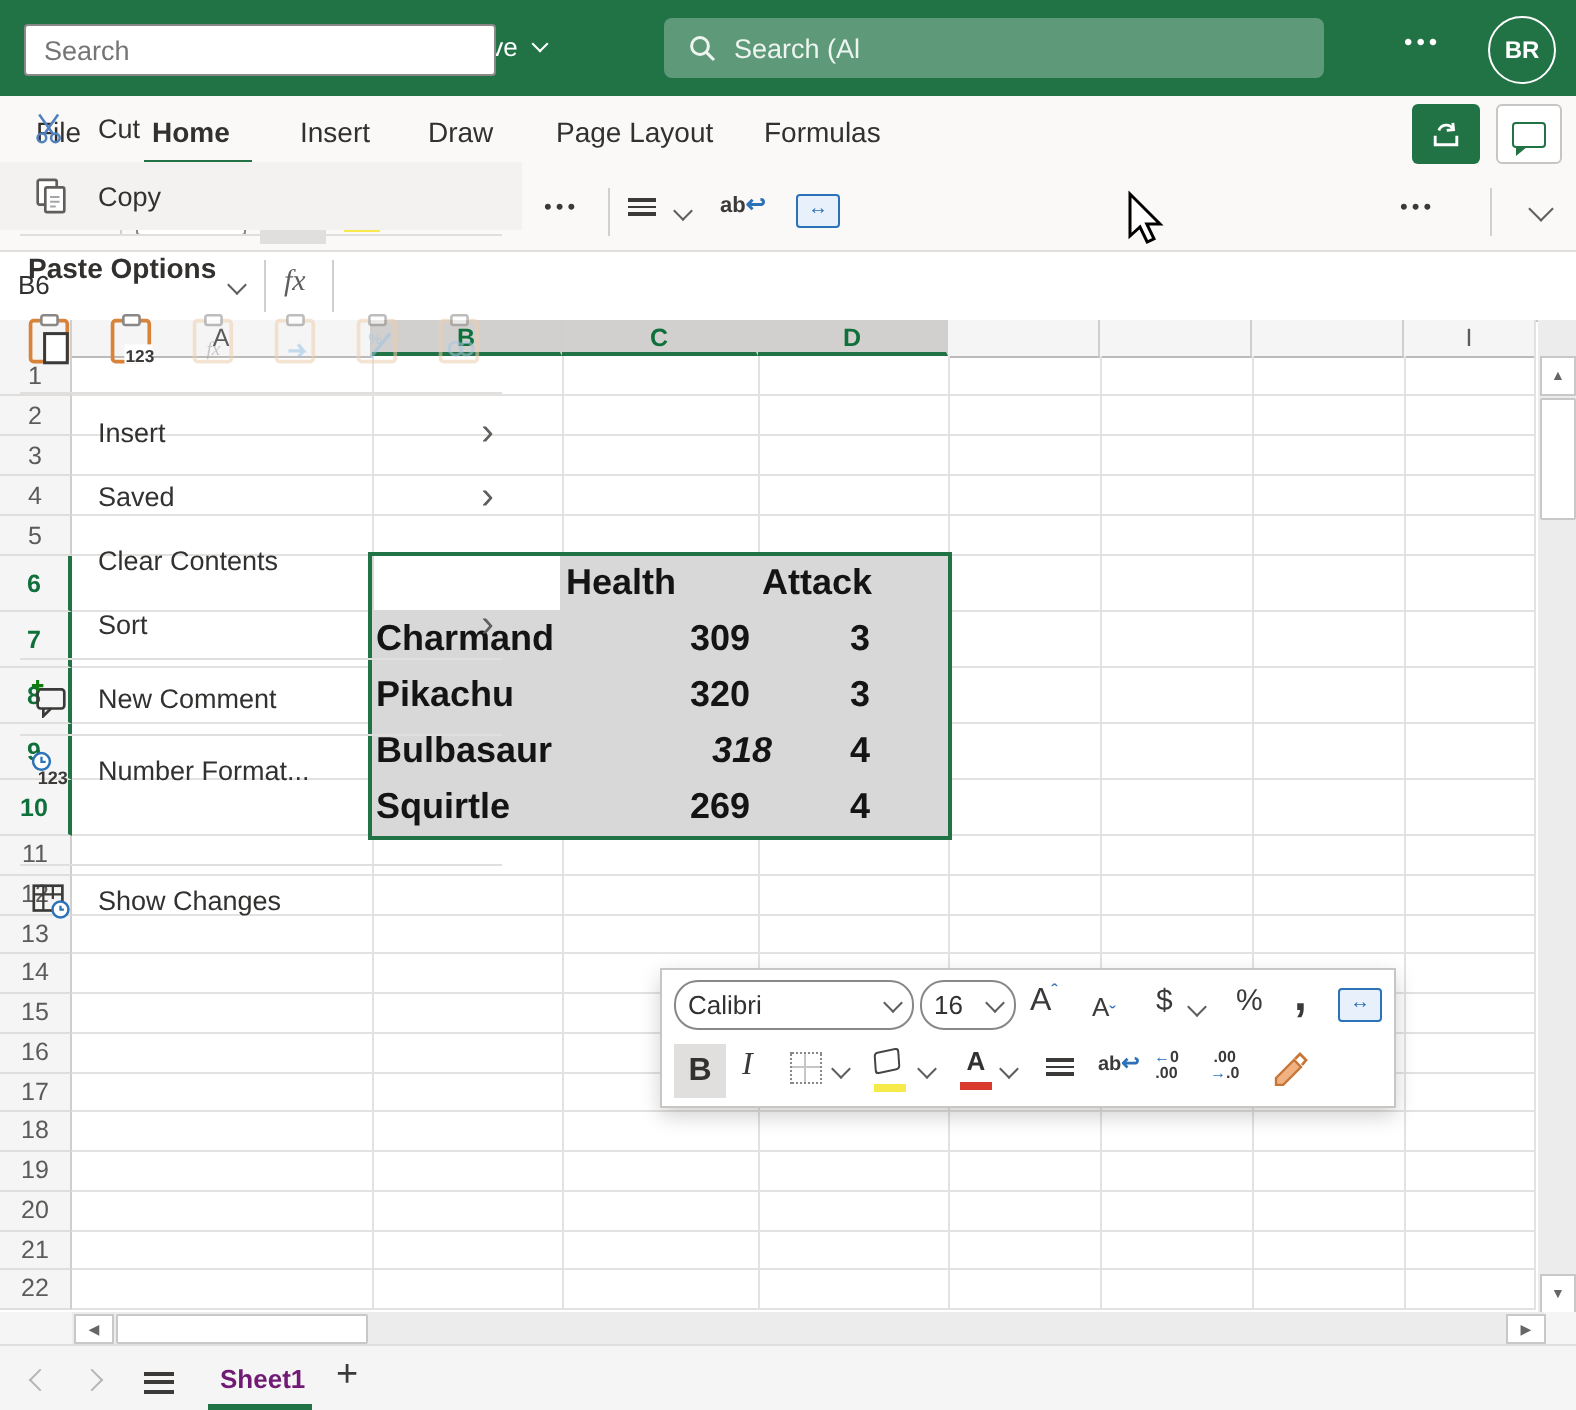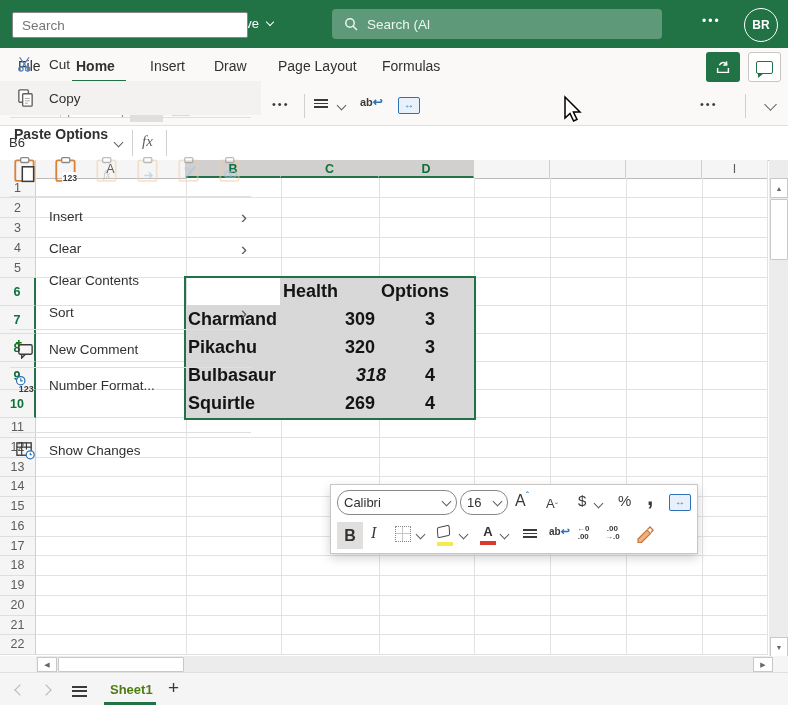--- a/index.html
+++ b/index.html
@@ -221,21 +221,21 @@
       <div class="gl" style="left:281px;top:18px;width:1px;height:477px;"></div>
       <div class="gl" style="left:379px;top:18px;width:1px;height:477px;"></div>
       <div class="gl" style="left:474px;top:18px;width:1px;height:477px;"></div>
       <div class="gl" style="left:550px;top:18px;width:1px;height:477px;"></div>
       <div class="gl" style="left:626px;top:18px;width:1px;height:477px;"></div>
       <div class="gl" style="left:702px;top:18px;width:1px;height:477px;"></div>
       <div class="gl" style="left:767px;top:0;width:1px;height:495px;"></div>
       <div style="position:absolute;left:186px;top:118px;width:288px;height:140px;background:#d8d8d8;"></div>
       <div style="position:absolute;left:187px;top:118px;width:93px;height:27px;background:#fff;"></div>
       <div class="cell" style="left:283px;top:118px;width:92px;height:28px;line-height:26px;">Health</div>
-      <div class="cell" style="left:381px;top:118px;width:89px;height:28px;line-height:26px;">Options</div>
+      <div class="cell" style="left:381px;top:118px;width:89px;height:28px;line-height:26px;">Attack</div>
       <div class="cell" style="left:188px;top:146px;width:89px;height:28px;line-height:26px;">Charmander</div>
       <div class="cell" style="left:283px;top:146px;width:92px;height:28px;line-height:26px;text-align:right;">309</div>
       <div class="cell" style="left:381px;top:146px;width:89px;height:28px;line-height:26px;padding-left:44px;">3</div>
       <div class="cell" style="left:188px;top:174px;width:89px;height:28px;line-height:26px;">Pikachu</div>
       <div class="cell" style="left:283px;top:174px;width:92px;height:28px;line-height:26px;text-align:right;">320</div>
       <div class="cell" style="left:381px;top:174px;width:89px;height:28px;line-height:26px;padding-left:44px;">3</div>
       <div class="cell" style="left:188px;top:202px;width:89px;height:28px;line-height:26px;">Bulbasaur</div>
       <div class="cell" style="left:294px;top:202px;width:92px;height:28px;line-height:26px;text-align:right;font-style:italic;">318</div>
       <div class="cell" style="left:381px;top:202px;width:89px;height:28px;line-height:26px;padding-left:44px;">4</div>
       <div class="cell" style="left:188px;top:230px;width:89px;height:28px;line-height:26px;">Squirtle</div>
@@ -260,21 +260,21 @@
 
   <footer id="bottombar" class="abs">
     <span class="abs chev" style="left:16px;top:13px;transform:rotate(135deg);border-color:#b8b6b4;width:7px;height:7px;"></span>
     <span class="abs chev" style="left:42px;top:13px;transform:rotate(-45deg);border-color:#b8b6b4;width:7px;height:7px;"></span>
     <span class="abs hamb" style="left:72px;top:10px;">
         <i></i>
         <i></i>
         <i></i>
       </span>
     <div class="abs" style="left:100px;top:0;height:32px;display:flex;align-items:center;padding:0 10px;">
-      <span style="font-size:13px;font-weight:600;color:#4d7c0f;">Sheet1</span>
+      <span style="font-size:13px;font-weight:600;color:#701a75;">Sheet1</span>
     </div>
     <span class="abs" style="left:104px;top:29px;width:52px;height:3px;background:#217346;"></span>
     <span class="abs" style="left:168px;top:4px;font-size:19px;color:#3b3a39;">+</span>
   </footer>
 
   <div id="minibar" class="abs">
 
     <div class="abs sel-box" style="left:6px;top:5px;width:120px;justify-content:space-between;">
       <span>Calibri</span>
         <span class="chev" style="margin-top:-3px;"></span>
@@ -405,21 +405,21 @@
       </div>
     <div class="mdiv" style="top:196px;"></div>
     <div class="mi" style="top:201px;">
       <span class="ic"></span>
         <span>Insert</span>
         <span class="grow"></span>
         <span class="chevR">›</span>
     </div>
     <div class="mi" style="top:233px;">
       <span class="ic"></span>
-        <span>Clear</span>
+        <span>Saved</span>
         <span class="grow"></span>
         <span class="chevR">›</span>
     </div>
     <div class="mi" style="top:265px;">
       <span class="ic"></span>
         <span>Clear Contents</span>
     </div>
     <div class="mi" style="top:297px;">
       <span class="ic"></span>
         <span>Sort</span>

